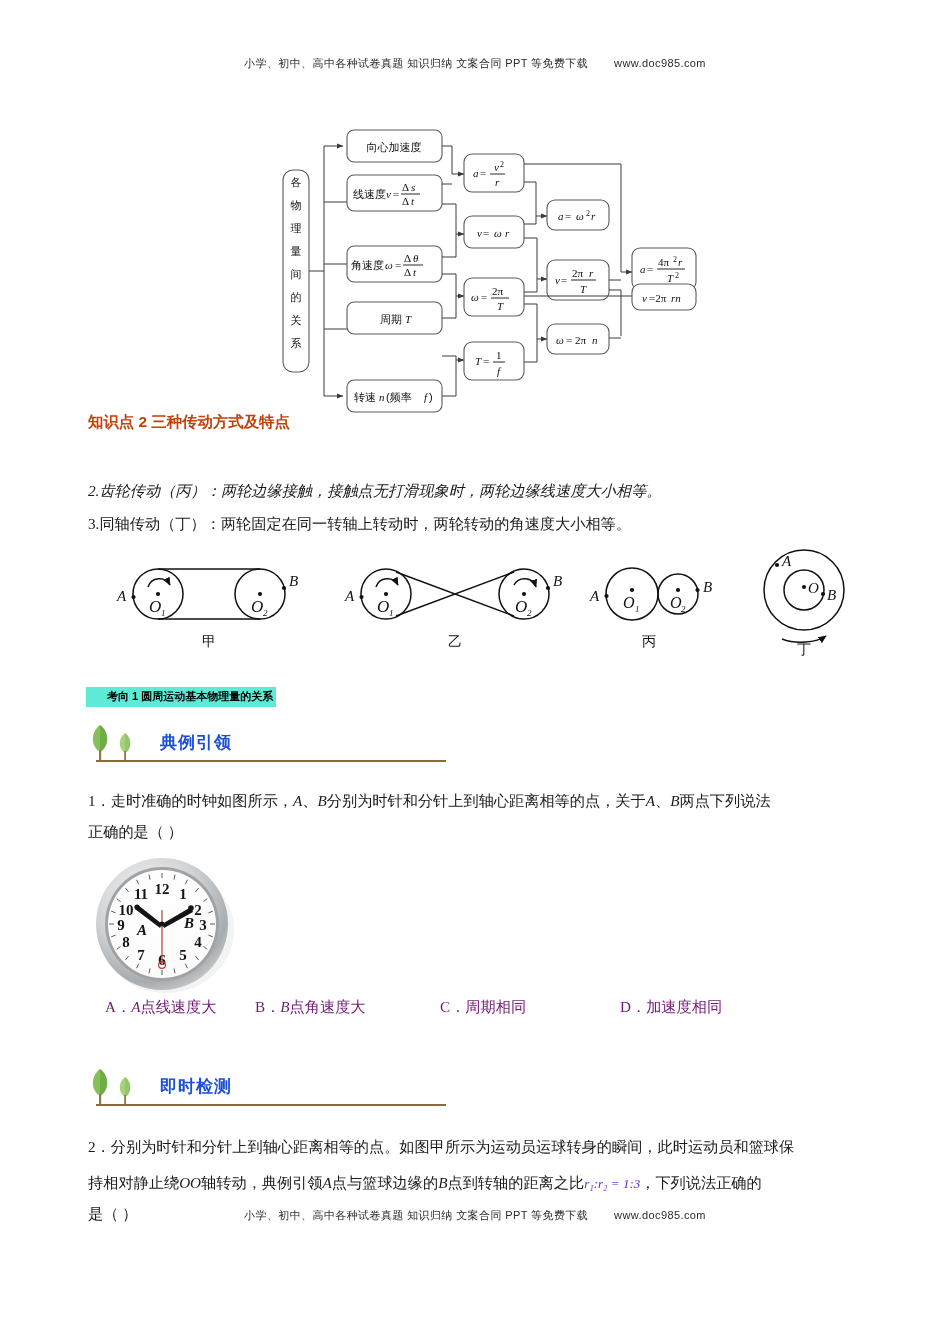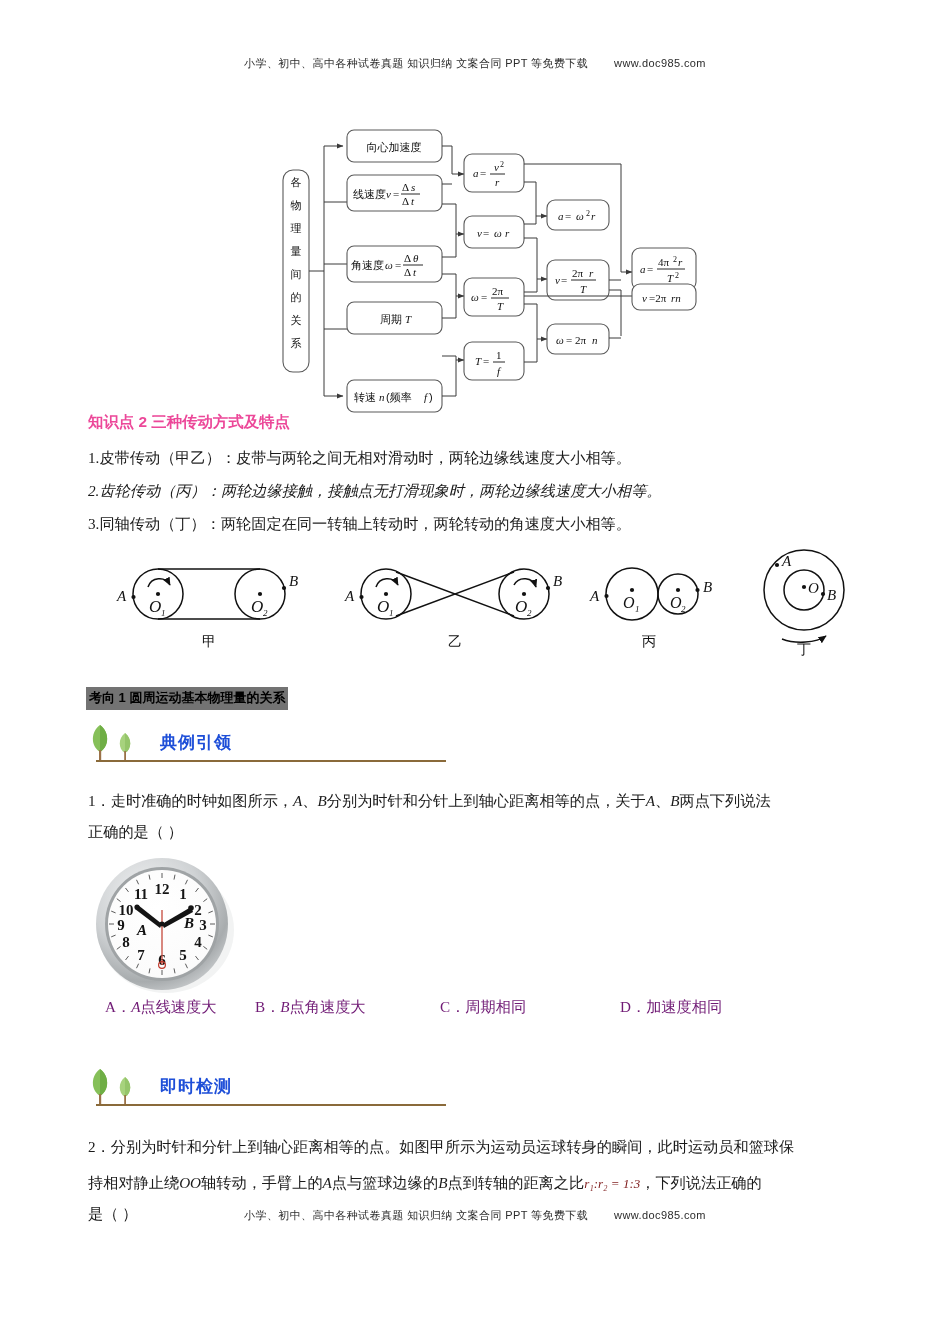--- a/index.html
+++ b/index.html
@@ -30,32 +30,32 @@
     position:absolute;
     font-size:15.2px;
     line-height:30px;
     color:#1a1a1a;
   }
   .h-know {
     position:absolute;
     font-weight:bold;
     font-size:15.4px;
     font-family:"Liberation Sans","DejaVu Sans",sans-serif;
-    color:#ec4899;
+    color:#c2410c;
   }
   .ital { font-style:italic; font-family:"Liberation Serif",serif; }
 
   
   .hl-bar {
     position:absolute;
-    background:#737373;
+    background:#5eead4;
     font-weight:bold;
-    font-size:13px;
+    font-size:11px;
     font-family:"Liberation Sans","DejaVu Sans",sans-serif;
-    padding:2px 3px 3px 3px;
+    padding:2px 3px 3px 21px;
     color:#000;
     white-space:nowrap;
   }
 
   
   .tree-head { position:absolute; height:44px; }
   .tree-head .label {
     position:absolute; left:76px; top:9px;
     font-weight:bold; font-size:17px; color:#1d4ed8;
     font-family:"Liberation Sans","DejaVu Sans",sans-serif;
@@ -275,21 +275,20 @@
       <g>
         <text class="fcm" x="361" y="178">v</text>
           <text class="fcmr" x="368" y="178">=2π</text>
           <text class="fcm" x="390" y="178">rn</text>
       </g>
     </svg>
   </div>
 
   <div class="h-know" style="left:88px; top:412px;">知识点 2 三种传动方式及特点</div>
 
-  <div class="body-text" style="left:88px; top:443px; width:790px;">1.皮带传动（甲乙）：皮带与两轮之间无相对滑动时，两轮边缘线速度大小相等。</div>
   <div class="body-text" style="left:88px; top:476px; width:790px;font-style:italic;">2.齿轮传动（丙）：两轮边缘接触，接触点无打滑现象时，两轮边缘线速度大小相等。</div>
   <div class="body-text" style="left:88px; top:509px; width:790px;">3.同轴传动（丁）：两轮固定在同一转轴上转动时，两轮转动的角速度大小相等。</div>
 
   <div id="transfigs">
     <svg width="760" height="110" viewBox="0 0 760 110" xmlns="http://www.w3.org/2000/svg">
       <defs>
         <marker id="tarw" markerWidth="7" markerHeight="7" refX="5" refY="2.4" orient="auto">
           <path d="M0,0 L5.5,2.4 L0,4.8 z" fill="#111"></path>
         </marker>
       </defs>
@@ -488,21 +487,21 @@
       </g>
     </svg>
     <span class="label">即时检测</span>
     <div class="rule"></div>
   </div>
 
   <div class="body-text" style="left:88px; top:1132px; width:800px;">
     <span>2．</span><span>分别为时针和分针上到轴心距离相等的点。如图甲所示为运动员运球转身的瞬间，此时运动员和篮球保</span>
   </div>
   <div class="body-text" style="left:88px; top:1168px; width:820px;">
-    <span>持相对静止绕</span><span class="ital">OO</span><span>轴转动，手臂上的</span><span class="ital">A</span><span>点与篮球边缘的</span><span class="ital">B</span><span>点到转轴的距离之比</span><span class="ital" style="font-size:13px; color:#7f1d1d;">r₁:r₂ = 1:3</span><span>，下列说法正确的</span>
+    <span>持相对静止绕</span><span class="ital">OO</span><span>轴转动，典例引领</span><span class="ital">A</span><span>点与篮球边缘的</span><span class="ital">B</span><span>点到转轴的距离之比</span><span class="ital" style="font-size:13px; color:#6d28d9;">r₁:r₂ = 1:3</span><span>，下列说法正确的</span>
   </div>
   <div class="body-text" style="left:88px; top:1199px;">是（      ）</div>
 
   <div class="running ftr">
     <span>小学、初中、高中各种试卷真题 知识归纳 文案合同 PPT 等免费下载</span><span class="url">www.doc985.com</span>
   </div>
 
 </div>
 
 </body></html>

